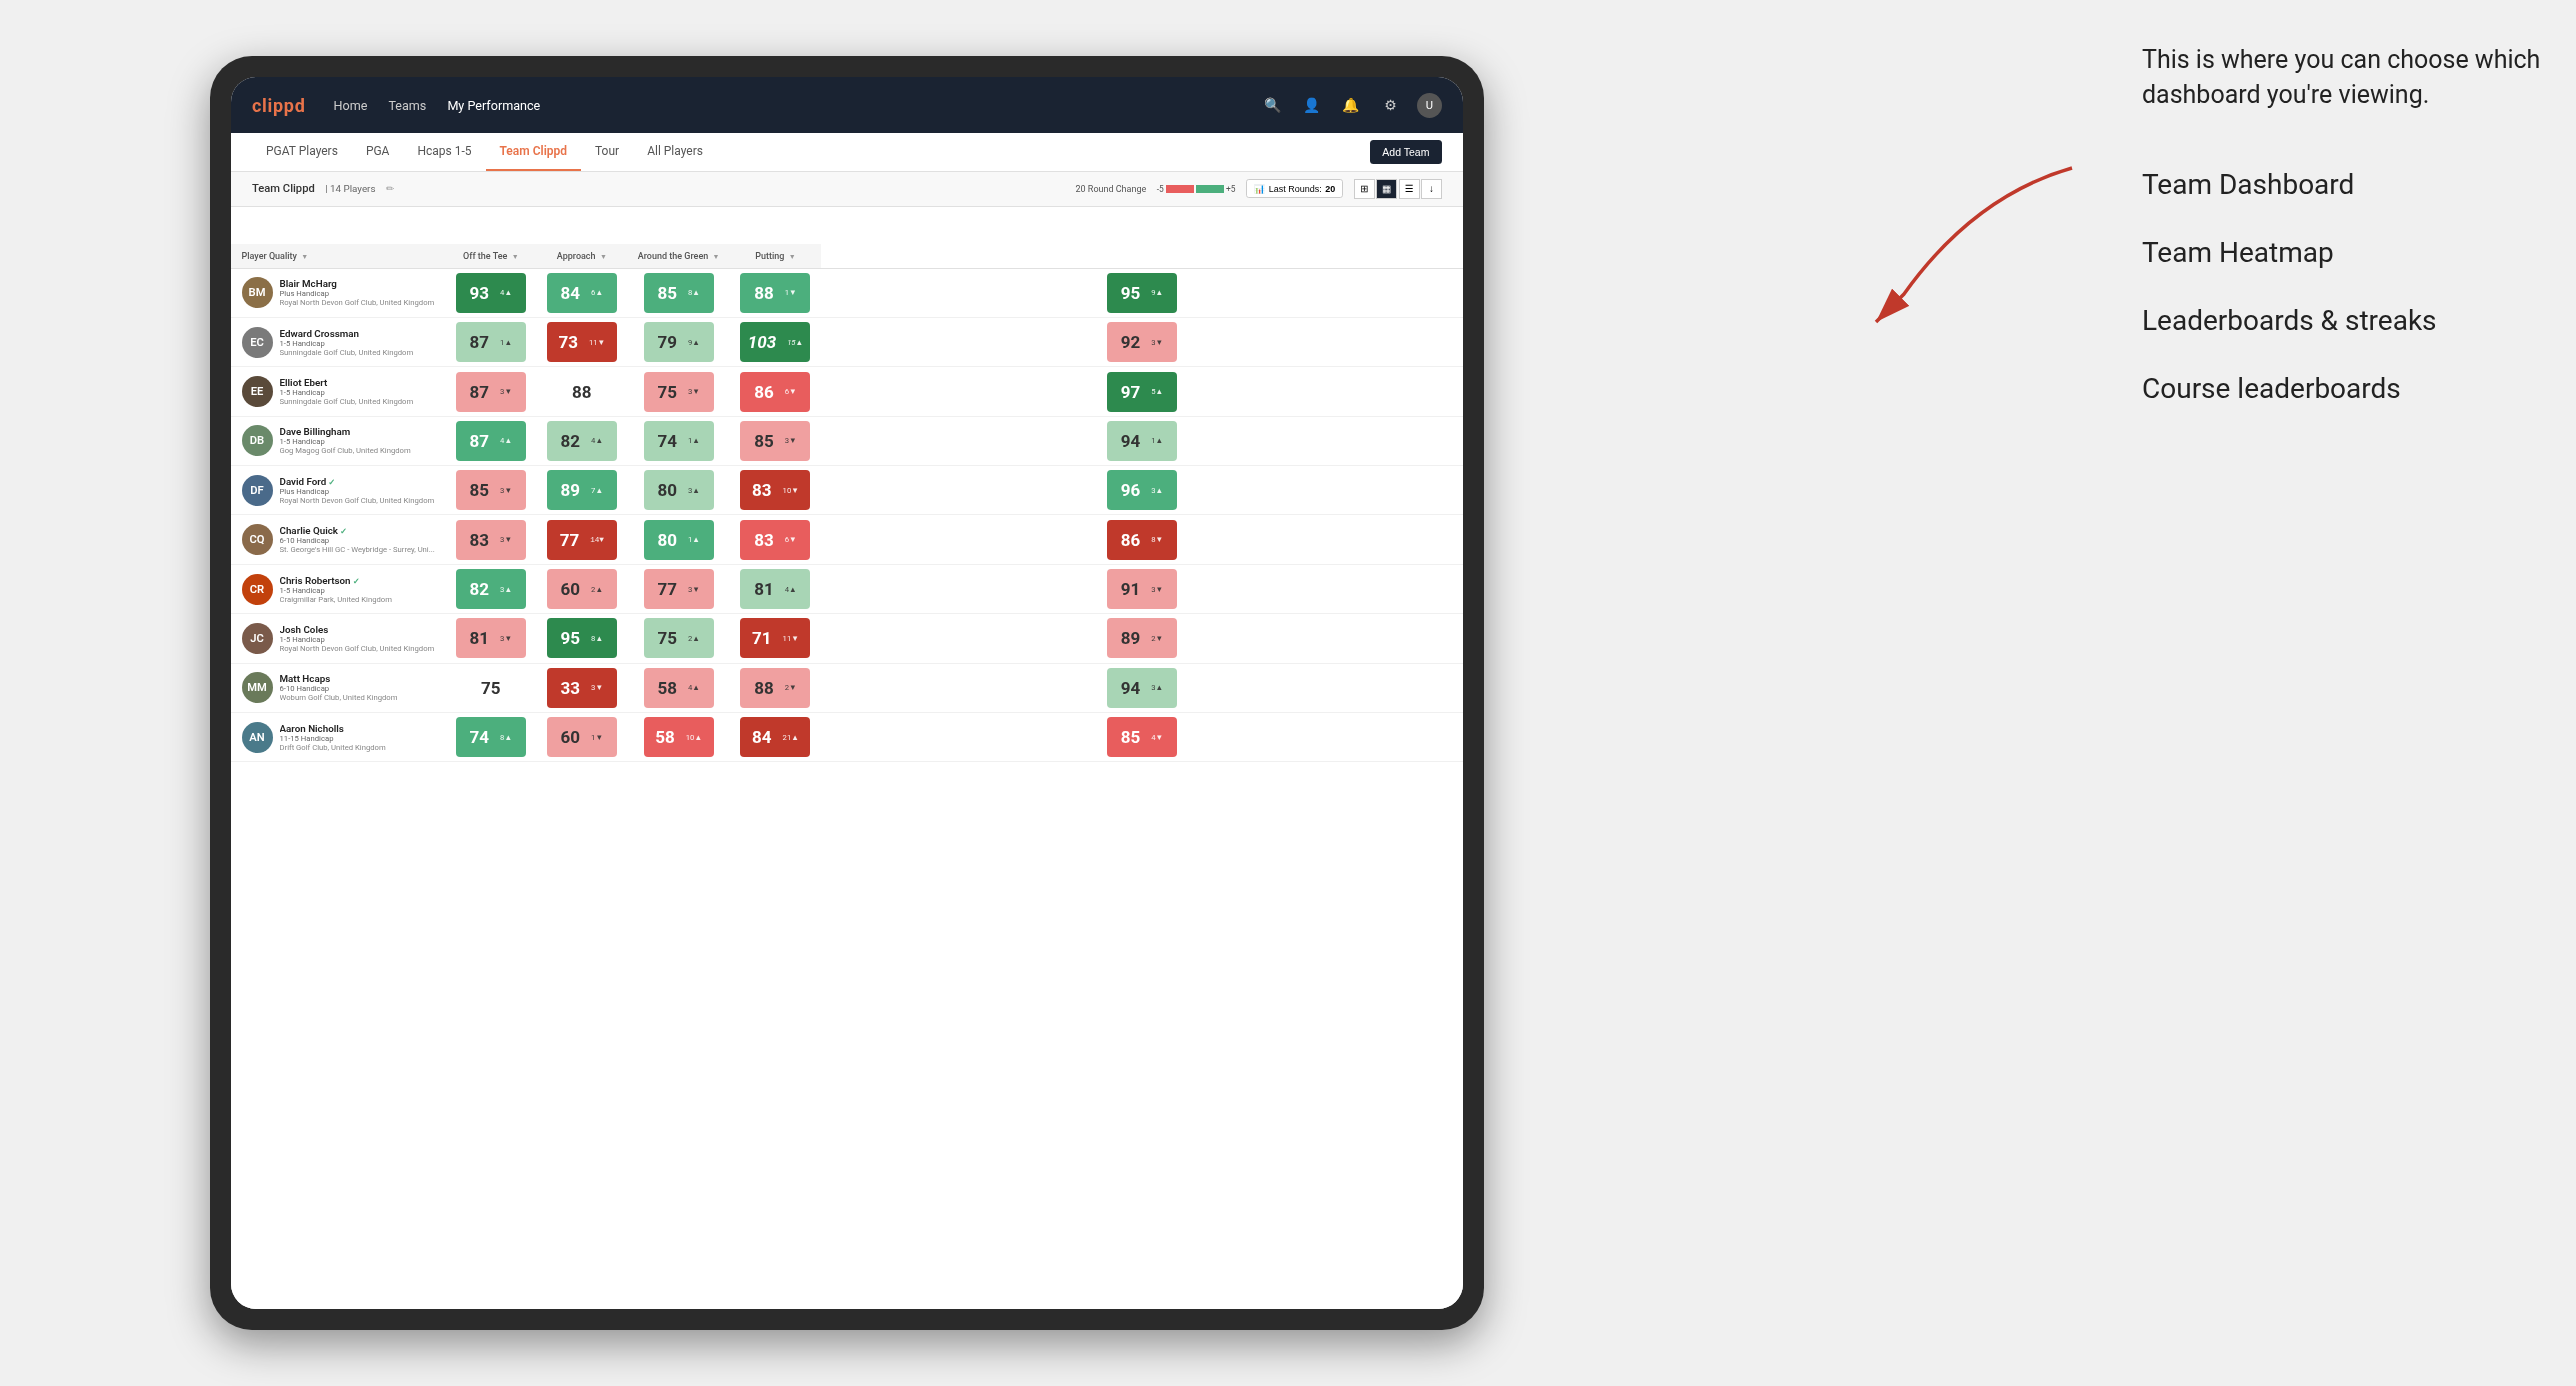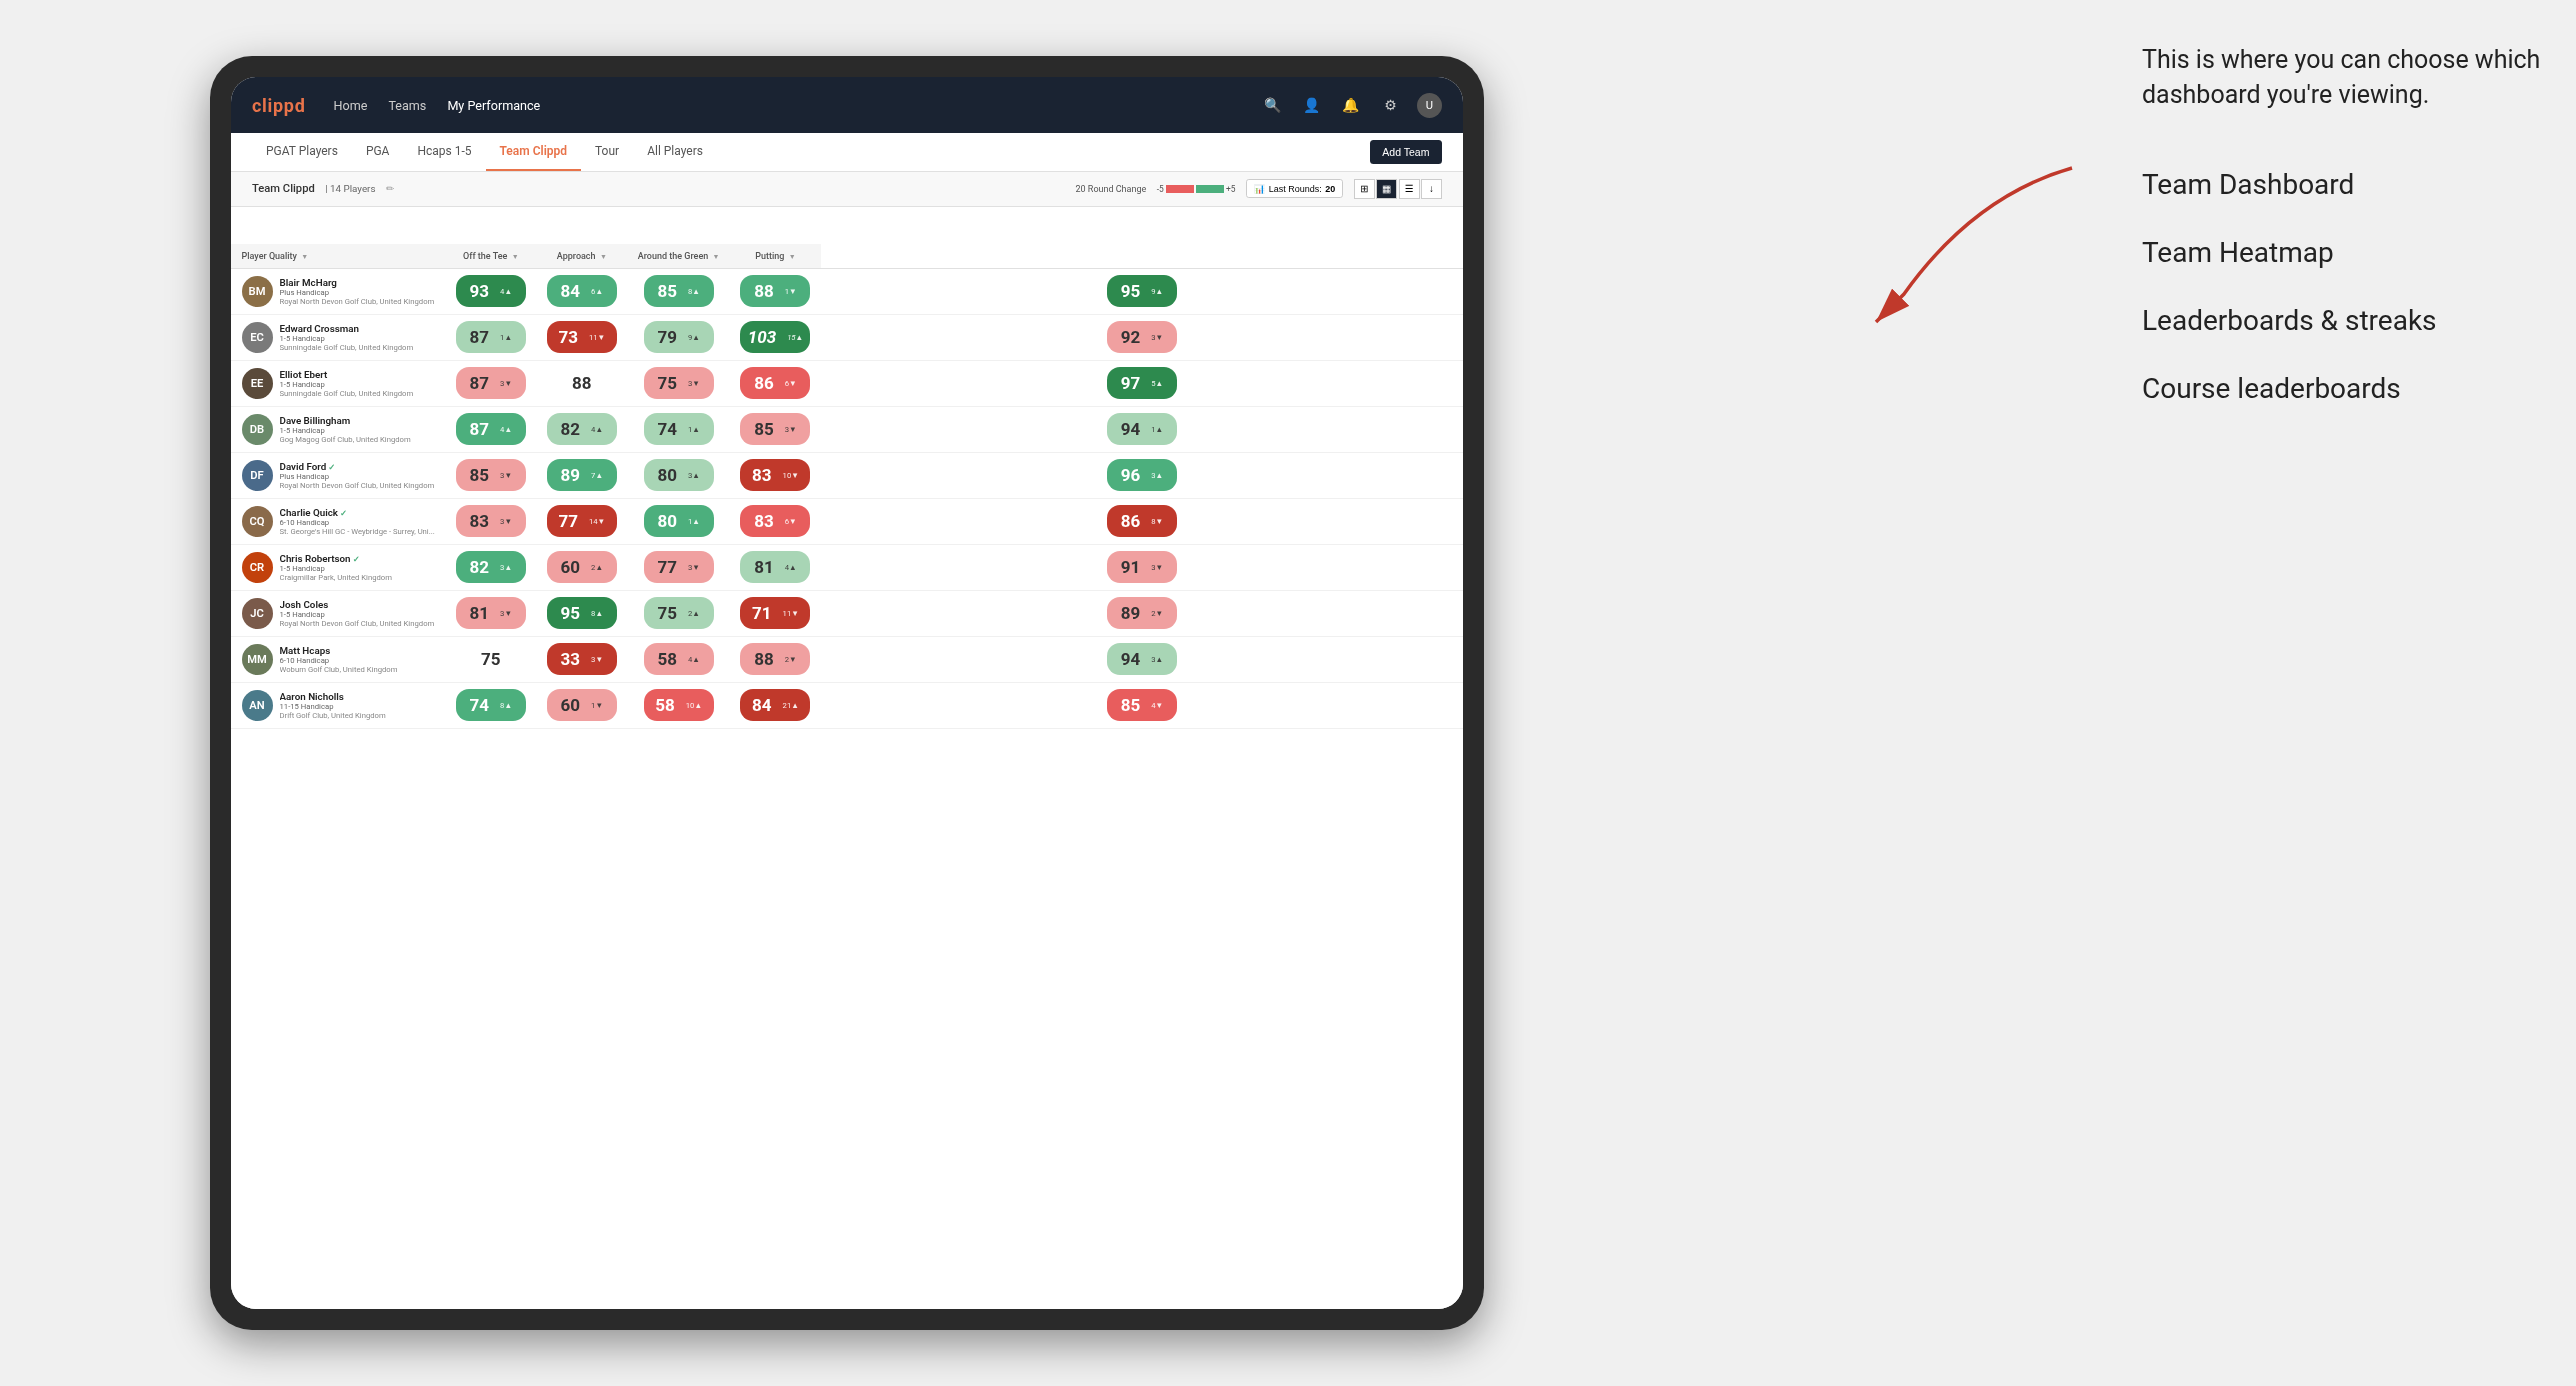--- a/index.html
+++ b/index.html
@@ -302,24 +302,24 @@
 
     .score-cell {
       text-align: center;
       padding: 4.2px;
     }
     .score-box {
       display: inline-flex;
       align-items: center;
       justify-content: center;
       gap: 11px;
-      border-radius: 13px;
+      border-radius: 4px;
       padding: 5.6px 4.2px;
       min-width: 70px;
-      height: 32px;
+      height: 40px;
       font-size: 17px;
       font-weight: 700;
       color: #fff;
       position: relative;
     }
     .score-num { font-size: 17px; font-weight: 700; }
     .score-change {
       font-size: 7.7px;
       font-weight: 400;
       display: flex;
@@ -638,21 +638,21 @@
       </div>
               </td>
               <td class="score-cell">
         <div class="score-box" style="background:#f0a0a0; color:#333;">
           <span class="score-num">83</span>
           <span class="score-change" style="color:#333;opacity:0.9;">3▼</span>
         </div></td>
               <td class="score-cell">
         <div class="score-box" style="background:#c0392b; color:#fff;">
           <span class="score-num">77</span>
-          <span class="score-change" style="color:#fff;opacity:0.9;">14▼</span>
+          <span class="score-change" style="color:#fff;opacity:0.9;font-family:Liberation Mono, monospace;">14▼</span>
         </div></td>
               <td class="score-cell">
         <div class="score-box" style="background:#4caf7d; color:#fff;">
           <span class="score-num">80</span>
           <span class="score-change" style="color:#fff;opacity:0.9;">1▲</span>
         </div></td>
               <td class="score-cell">
         <div class="score-box" style="background:#e85d5d; color:#fff;">
           <span class="score-num">83</span>
           <span class="score-change" style="color:#fff;opacity:0.9;">6▼</span>

